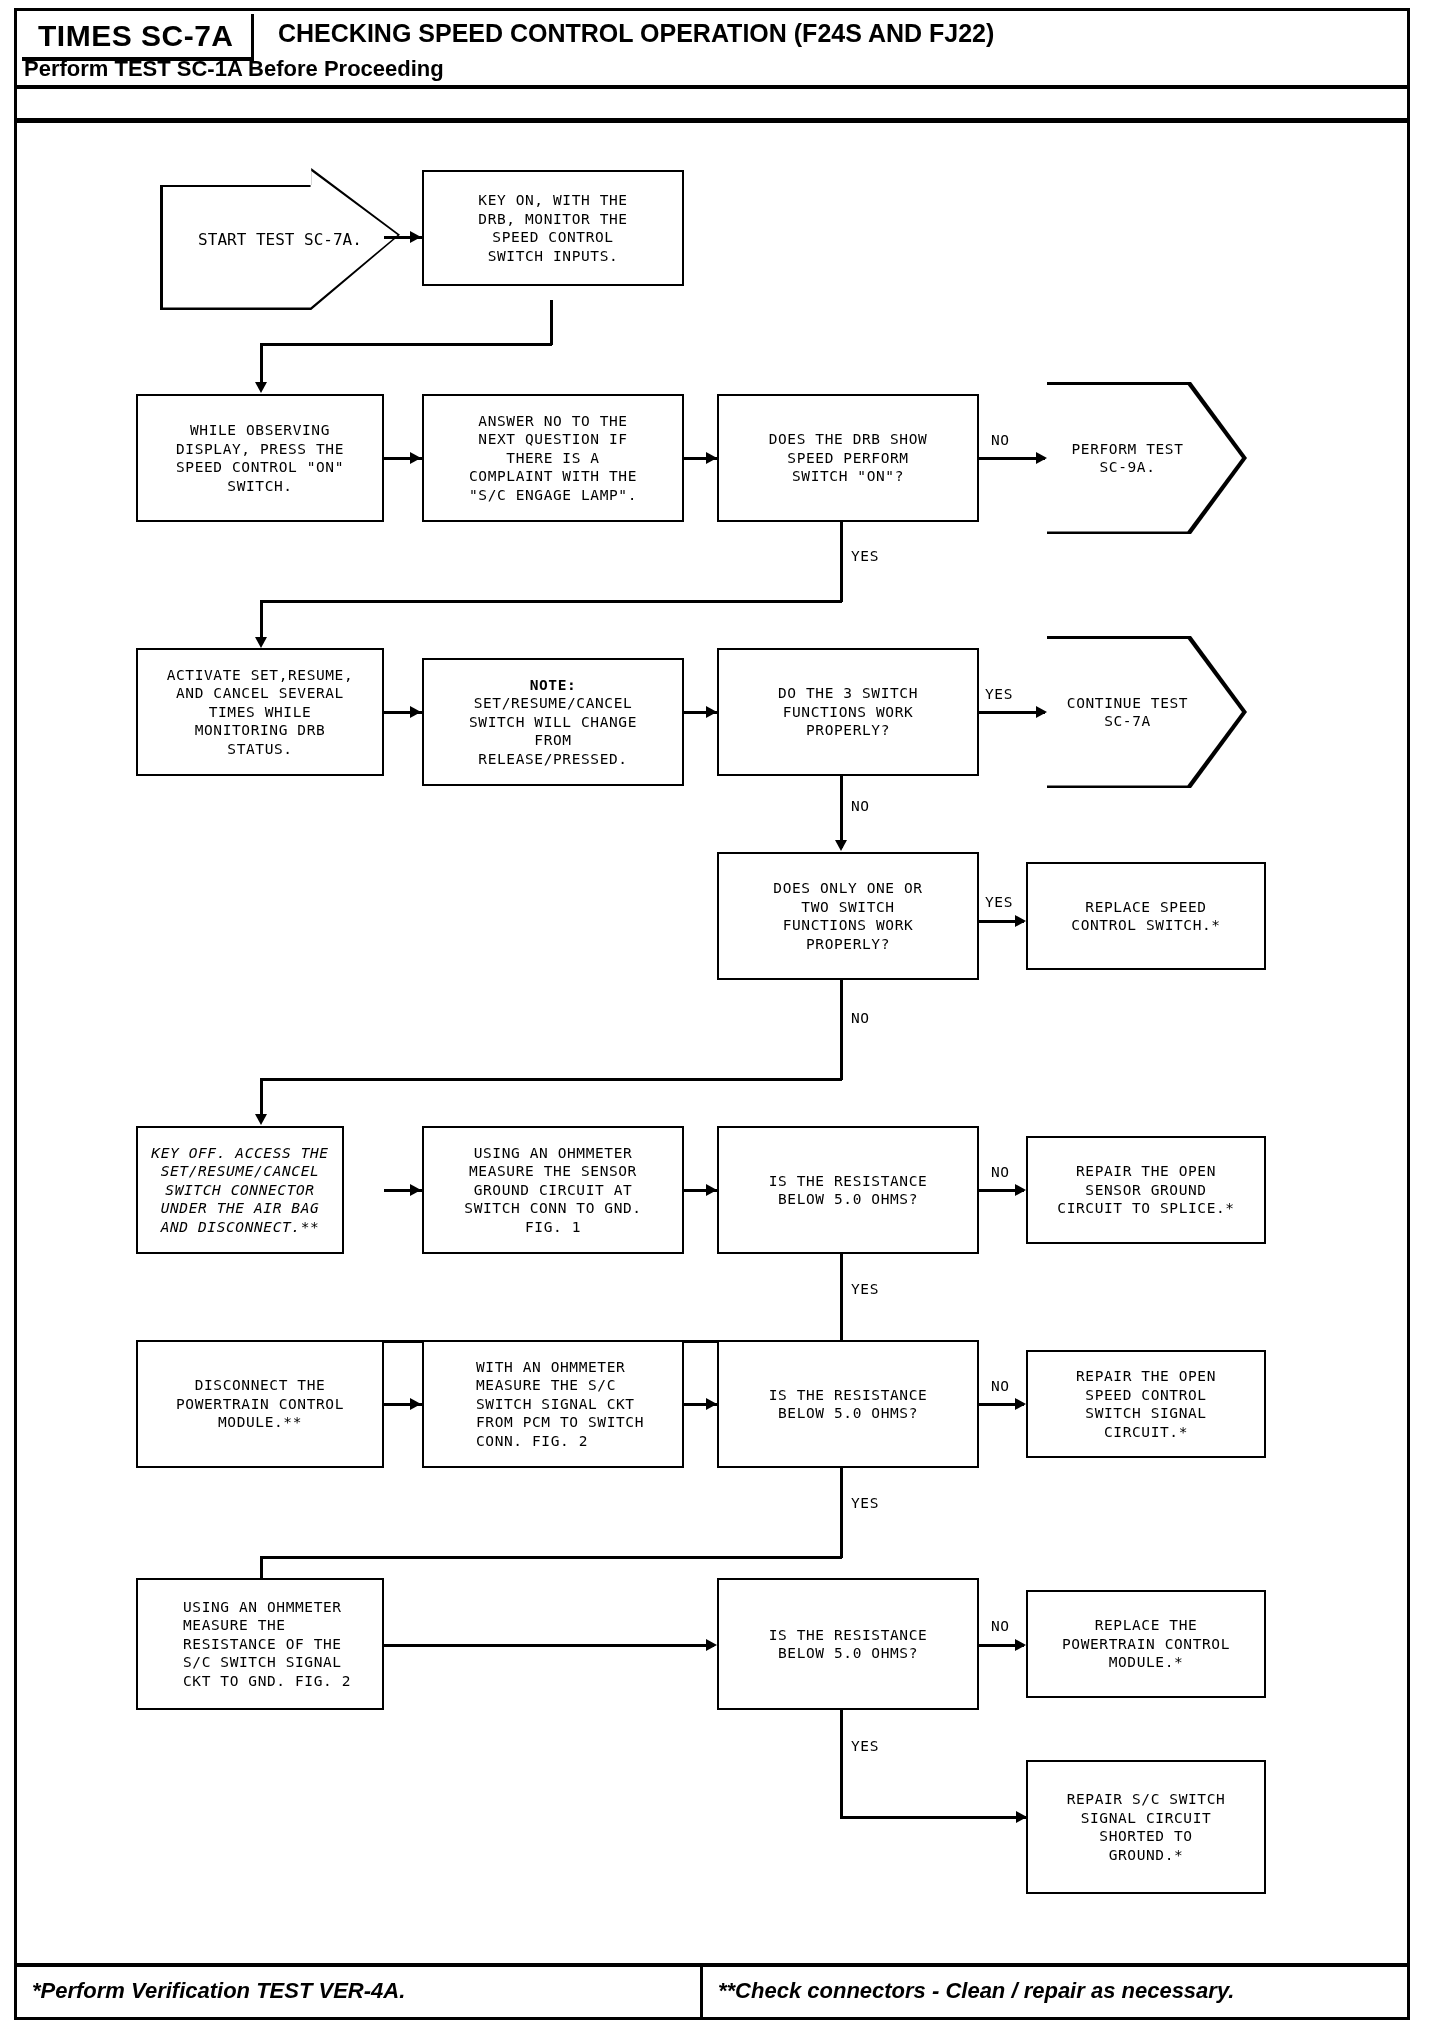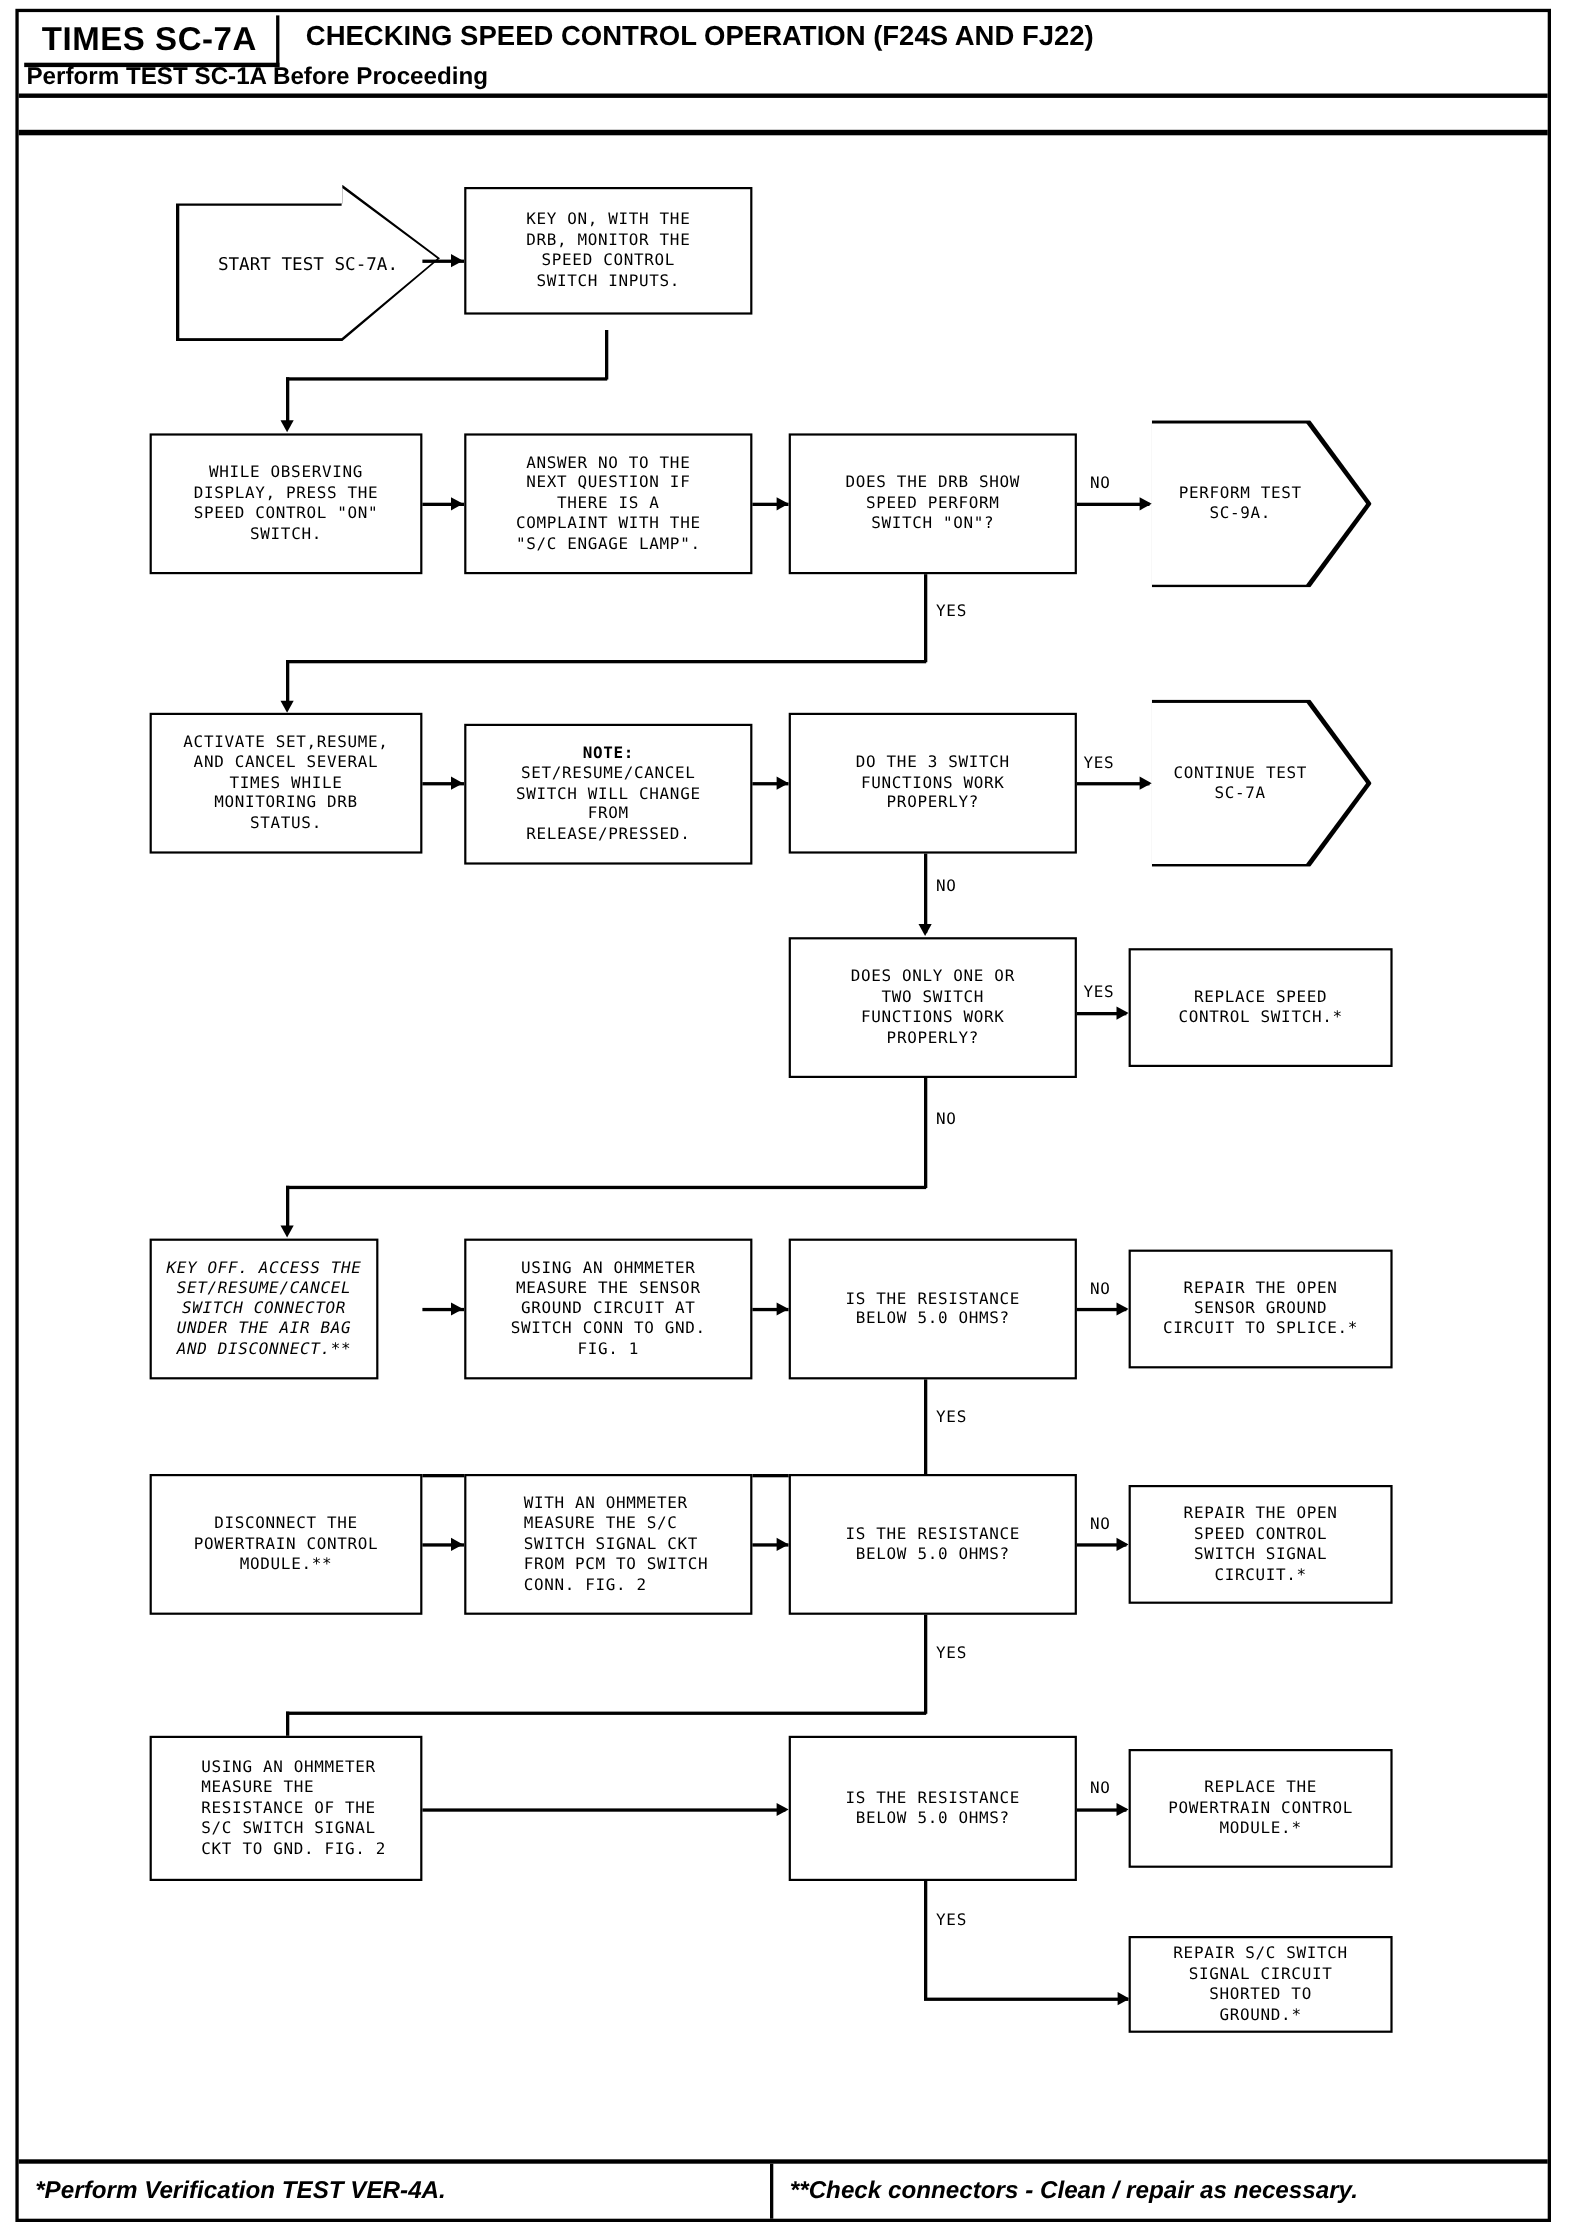--- a/index.html
+++ b/index.html
@@ -456,21 +456,21 @@
     <div class="txt">REPLACE THE
 POWERTRAIN CONTROL
 MODULE.*</div>
   </div>
 
   <div class="ln lnv" style="left:840px;top:1710px;height:108px;"></div>
   <div class="lbl" style="left:851px;top:1738px;">YES</div>
   <div class="ln lnh" style="left:840px;top:1816px;width:186px;"></div>
   <div class="ahr" style="left:1016px;top:1811px;"></div>
 
-  <div class="box" style="left:1026px;top:1760px;width:240px;height:88px;">
+  <div class="box" style="left:1026px;top:1760px;width:240px;height:134px;">
     <div class="txt">REPAIR S/C SWITCH
 SIGNAL CIRCUIT
 SHORTED TO
 GROUND.*</div>
   </div>
 
   <div class="ftr-band"></div>
   <div class="ftr-div"></div>
   <div class="ftr-left">*Perform Verification TEST VER-4A.</div>
   <div class="ftr-right">**Check connectors - Clean / repair as necessary.</div>

